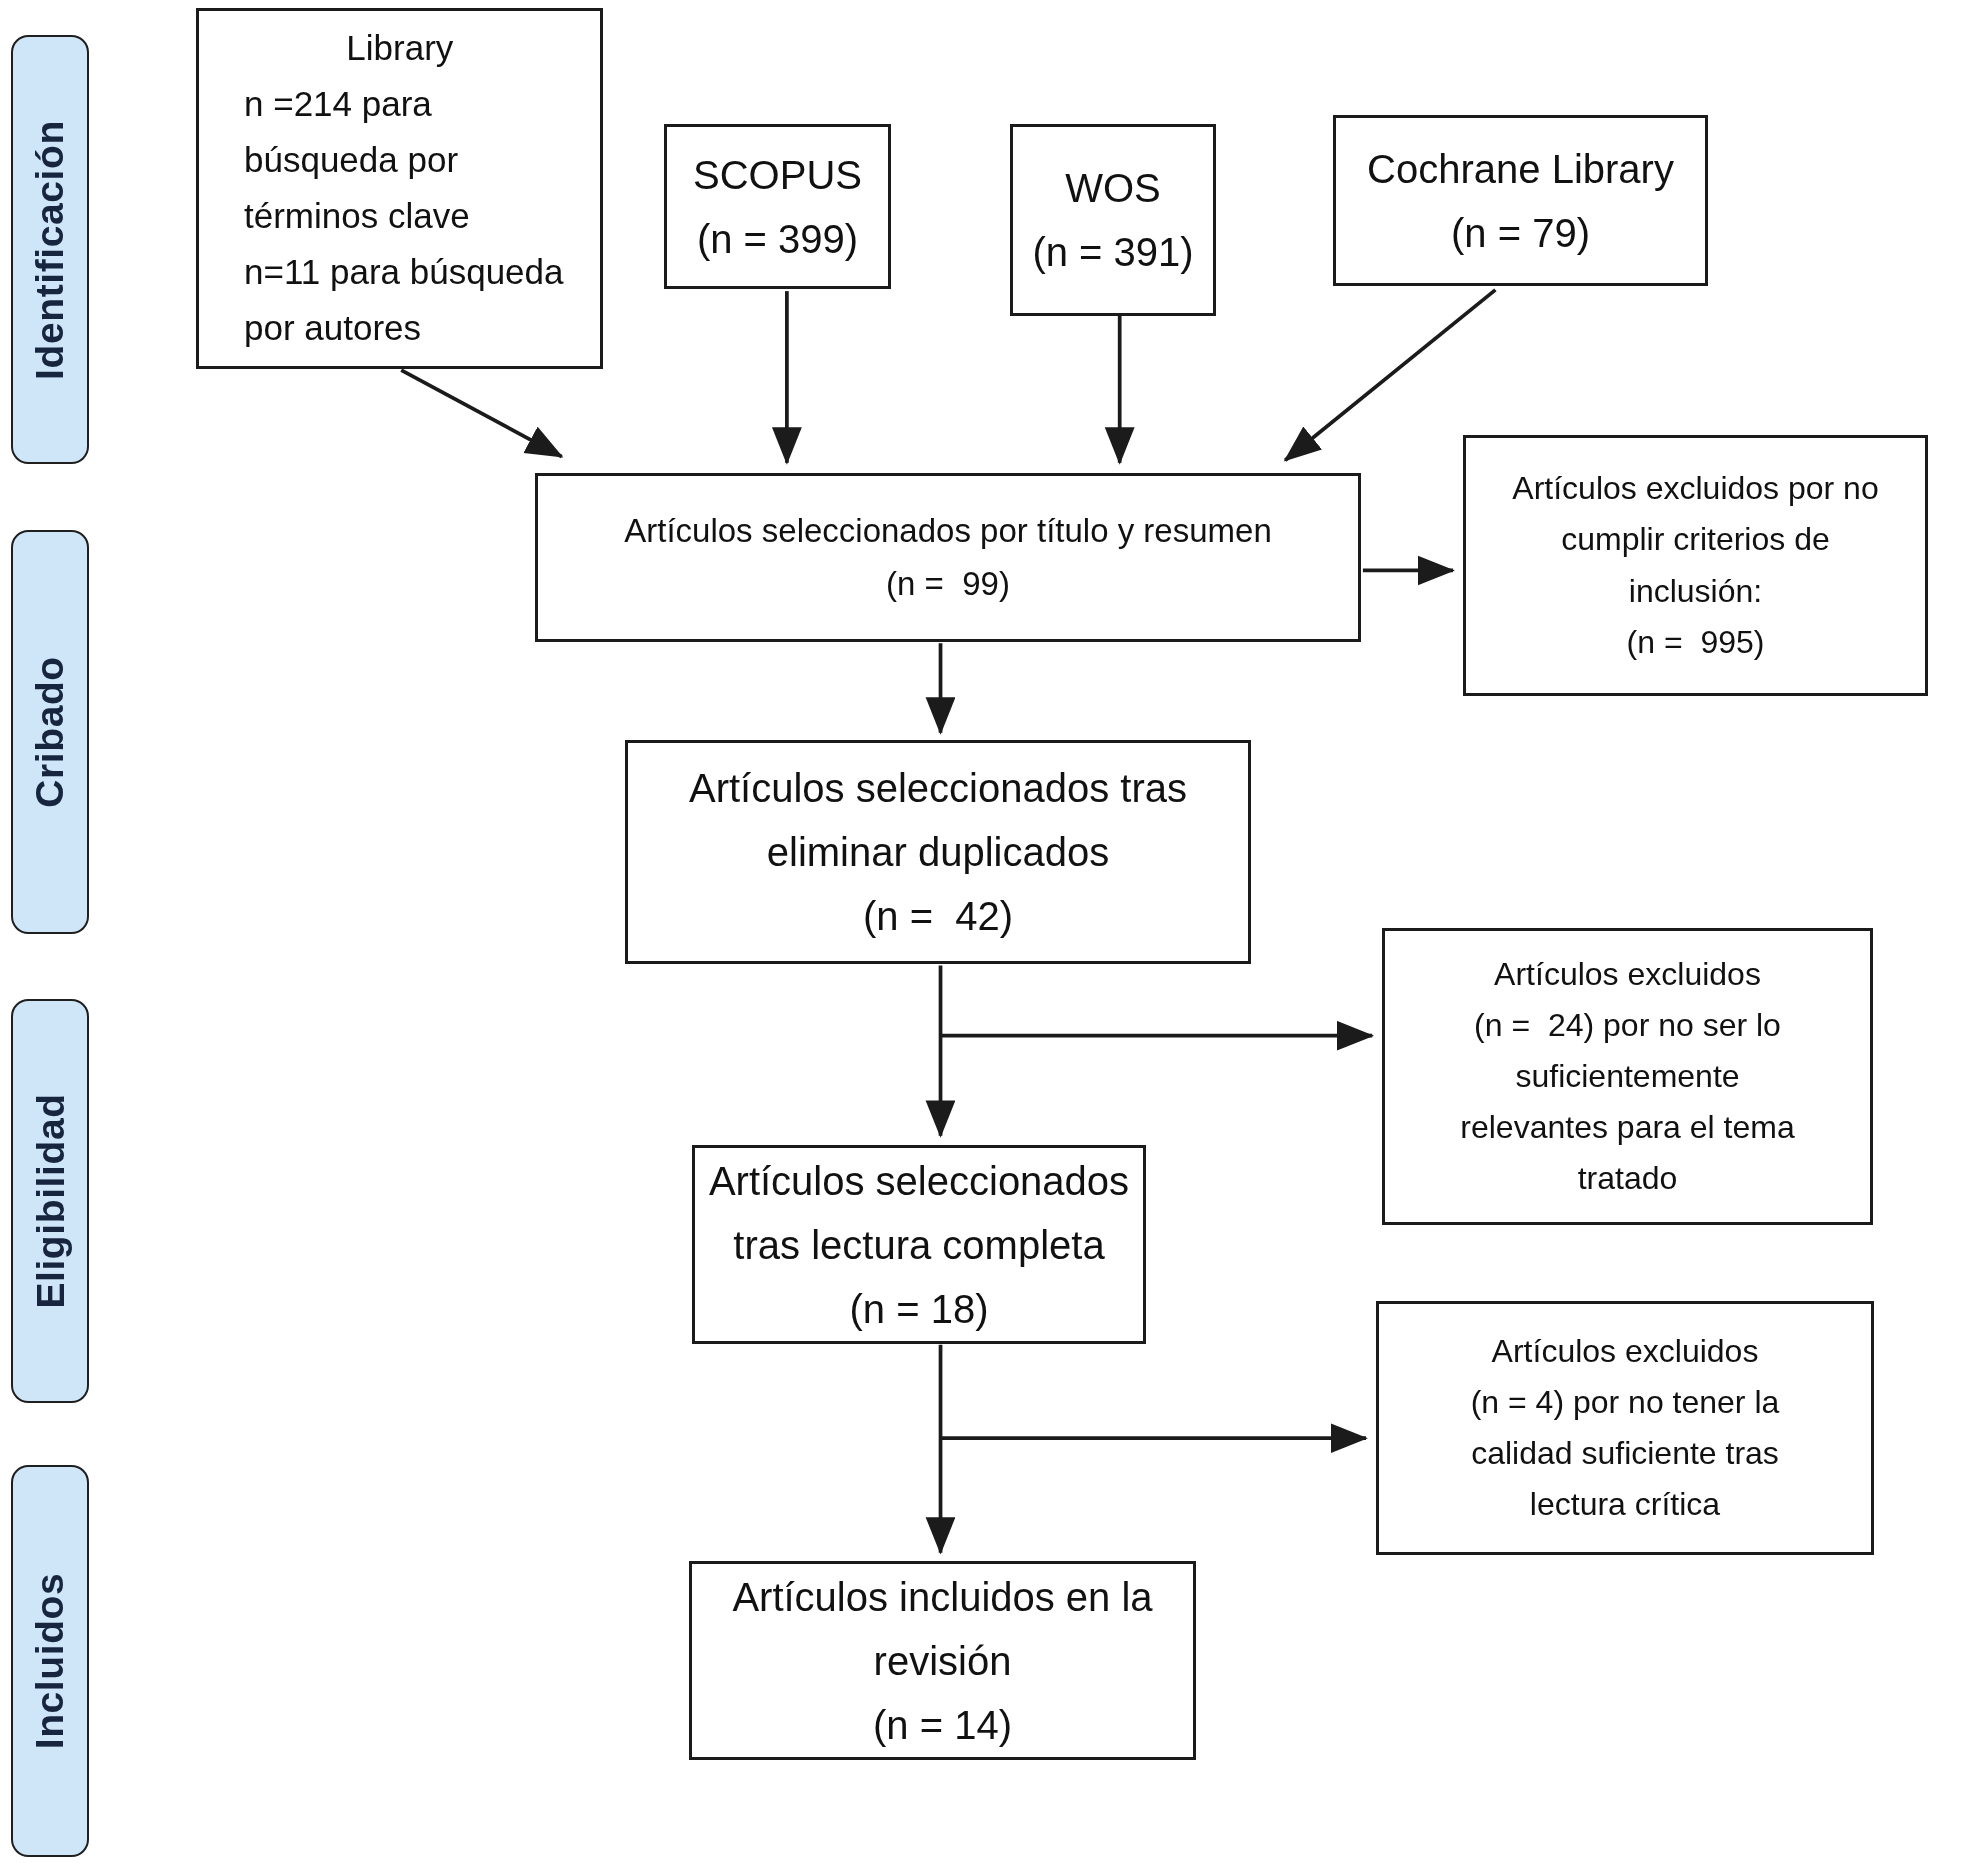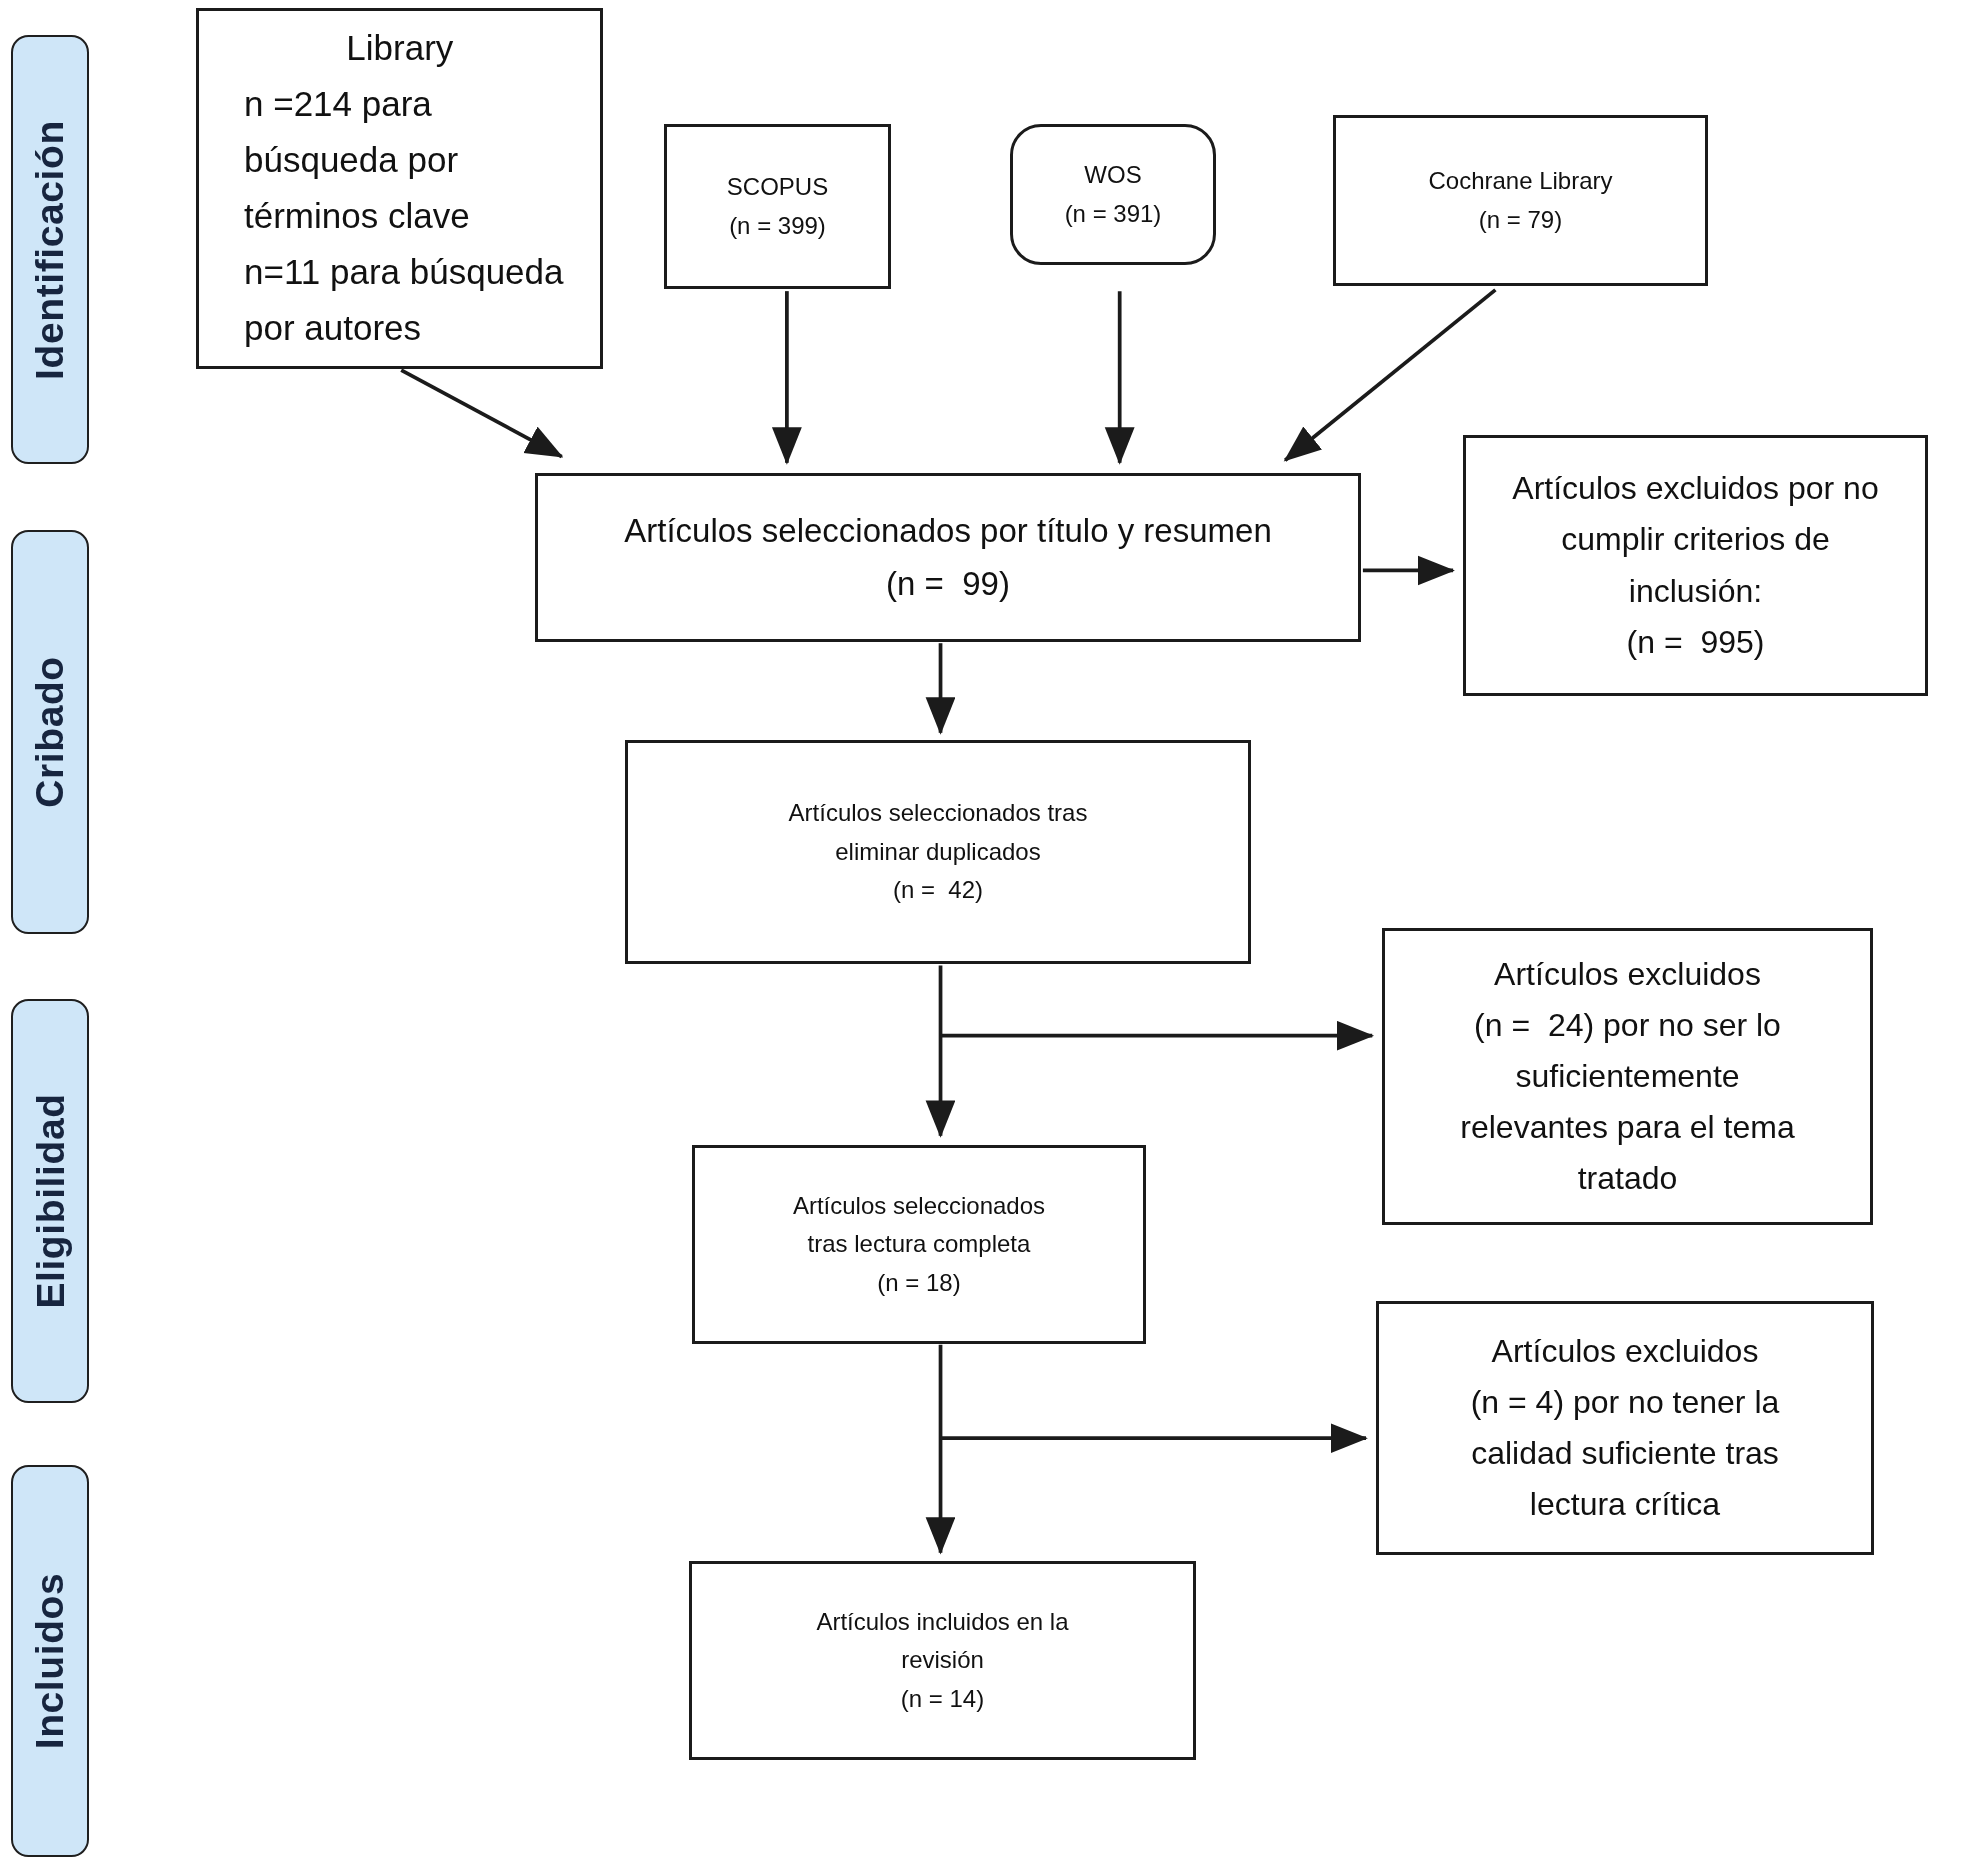--- a/index.html
+++ b/index.html
@@ -53,21 +53,21 @@
     position: absolute;
     background: #ffffff;
     border: 3.7px solid #1b1b1b;
     box-sizing: border-box;
     display: flex;
     flex-direction: column;
     align-items: center;
     justify-content: center;
     text-align: center;
     color: #111111;
-    font-size: 24px;
+    font-size: 40px;
     line-height: 1.6;
     padding: 5px 12.4px;
   }
   .box .txt {
     white-space: pre-line;
   }
   .box-pubmed {
     font-size: 35px;
     line-height: 1.6;
     justify-content: center;
@@ -123,21 +123,21 @@
     <span class="txt">n =214 para
 búsqueda por
 términos clave
 n=11 para búsqueda
 por autores</span>
   </div>
   <div class="box" style="left:664px; top:124px; width:227px; height:165px;">
     <span class="txt">SCOPUS
 (n = 399)</span>
   </div>
-  <div class="box" style="left:1010px; top:124px; width:206px; height:141px;border-radius:31px;">
+  <div class="box" style="left:1010px; top:124px; width:206px; height:192px;">
     <span class="txt">WOS
 (n = 391)</span>
   </div>
   <div class="box" style="left:1333px; top:115px; width:375px; height:171px;">
     <span class="txt">Cochrane Library
 (n = 79)</span>
   </div>
 
   <div class="box box-screened" style="left:535px; top:473px; width:826px; height:169px;">
     <span class="txt">Artículos seleccionados por título y resumen

